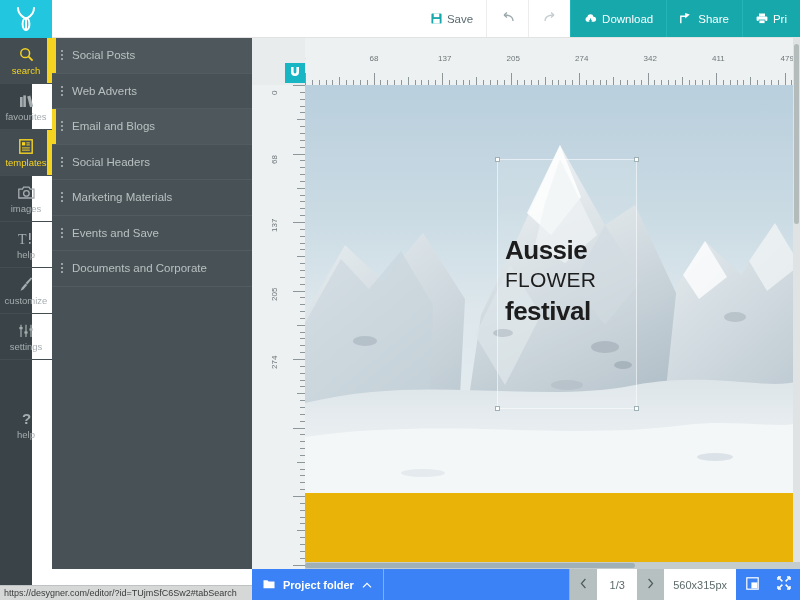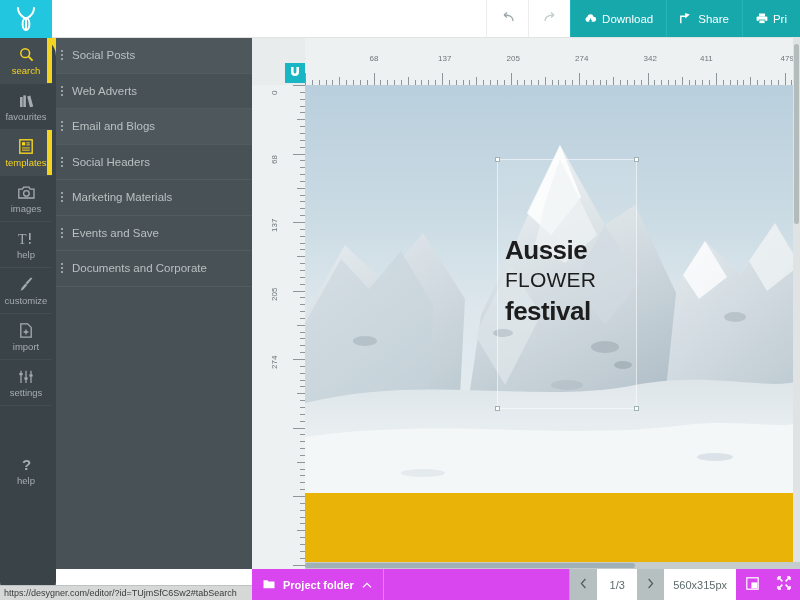--- a/index.html
+++ b/index.html
@@ -34,22 +34,22 @@
   .tb-btn.teal:first-of-type { border-left: none; }
   .tb-icon { display: inline-flex; align-items: center; }
   .arrow-btn {
     width: 42px; display: flex; align-items: center; justify-content: center;
     color: #9aa7ab; font-size: 15px; cursor: pointer;
   }
   .arrow-sep { border-left: 1px solid #ececec; }
 
   
   .rail {
-    position: absolute; left: 0; top: 38px; width: 56px; height: 562px;
-    background: #3a4448; z-index: 20; border-radius: 18px;
+    position: absolute; left: 0; top: 38px; width: 32px; height: 562px;
+    background: #3a4448; z-index: 20;
   }
   .rail-item {
     position: relative; height: 46px; width: 52px;
     display: flex; flex-direction: column; align-items: center;
     justify-content: center; gap: 2px; cursor: pointer;
     color: #a6adb0; border-bottom: 1px solid #444e52;
   }
   .rail-item .rail-ico { height: 18px; display: flex; align-items: center; }
   .rail-item .rail-lbl { font-size: 9.5px; line-height: 10px; }
   .rail-item.active { color: #f5d321; background: #434d51; }
@@ -133,21 +133,21 @@
     position: absolute; left: 200px; top: 150px; width: 130px;
     color: #1d1d1d; text-align: left;
   }
   .ct1 { font-size: 26px; font-weight: 700; line-height: 30px; letter-spacing: -0.5px; }
   .ct2 { font-size: 21px; font-weight: 400; line-height: 30px; letter-spacing: 0.2px; }
   .ct3 { font-size: 26px; font-weight: 700; line-height: 32px; letter-spacing: -0.5px; }
 
   
   .bottombar {
     position: absolute; left: 252px; top: 569px; width: 548px; height: 31px;
-    background: #d946ef; display: flex; align-items: stretch; z-index: 25;
+    background: #3b82f6; display: flex; align-items: stretch; z-index: 25;
   }
   .pf {
     display: flex; align-items: center; gap: 8px; padding: 0 11px;
     color: #ffffff; font-size: 11px; font-weight: 700;
     border-right: 1px solid #9fadad; cursor: pointer;
   }
   .bb-spacer { flex: 1 1 auto; border-right: 1px solid #9fadad; }
   .pg-arrow {
     width: 27px; display: flex; align-items: center; justify-content: center;
     background: #b6c0c0; color: #4e5c5c; font-size: 13px; cursor: pointer;
@@ -199,20 +199,30 @@
     <div class="logo-box">
       <span>
         <svg width="22" height="26" viewBox="0 0 22 26">
           <path d="M3 2 C3 9, 8 11, 11 13 M19 2 C19 9, 14 11, 11 13 L11 24" stroke="#ffffff" stroke-width="2" fill="none" stroke-linecap="round"></path>
           <ellipse cx="11" cy="18" rx="3.4" ry="6" stroke="#ffffff" stroke-width="2" fill="none"></ellipse>
         </svg>
       </span>
     </div>
     <div class="topbar-spacer"></div>
 
+    <div class="tb-btn plain">
+      <span class="tb-icon">
+        <svg width="11" height="11" viewBox="0 0 12 12">
+          <rect x="0.5" y="0.5" width="11" height="11" rx="1" fill="#16a8ab"></rect>
+          <rect x="3" y="0.5" width="6" height="4" fill="#ffffff"></rect>
+          <rect x="2.5" y="6.5" width="7" height="5" fill="#ffffff"></rect>
+        </svg>
+      </span>
+      <span>Save</span>
+    </div>
 
     <div class="arrow-btn arrow-sep">
       <span>
         <svg width="16" height="12" viewBox="0 0 16 12">
           <path d="M13 9 C13 4, 8 3, 4 3" stroke="#9aa7ab" stroke-width="1.3" fill="none"></path>
           <path d="M4 3 L7 0.6 M4 3 L7 5.6" stroke="#9aa7ab" stroke-width="1.3" fill="none"></path>
         </svg>
       </span>
     </div>
 
@@ -318,29 +328,20 @@
     <div class="rail-item">
       <span class="rail-ico">
         <svg width="15" height="15" viewBox="0 0 15 15">
           <path d="M13.4 1.2 L8.2 7.4 L6.6 6 L11.9 0.6 Z" fill="#a6adb0"></path>
           <path d="M6.4 6.4 L8.2 8.1 L4.3 12.4 L1.6 13.8 L2.8 10.8 Z" fill="#a6adb0"></path>
         </svg>
       </span>
       <span class="rail-lbl">customize</span>
     </div>
 
-    <div class="rail-item">
-      <span class="rail-ico">
-        <svg width="12" height="15" viewBox="0 0 12 15">
-          <path d="M0.8 0.8 H7.6 L11.2 4.4 V14.2 H0.8 Z" stroke="#a6adb0" stroke-width="1.3" fill="none"></path>
-          <path d="M6 6.4 V11.4 M3.6 9 H8.4" stroke="#a6adb0" stroke-width="1.3"></path>
-        </svg>
-      </span>
-      <span class="rail-lbl">import</span>
-    </div>
 
     <div class="rail-item">
       <span class="rail-ico">
         <svg width="16" height="14" viewBox="0 0 16 14">
           <path d="M3 0.8 V13 M8 0.8 V13 M13 0.8 V13" stroke="#a6adb0" stroke-width="1.2"></path>
           <rect x="1.4" y="3" width="3.2" height="2.2" fill="#a6adb0"></rect>
           <rect x="6.4" y="7.4" width="3.2" height="2.2" fill="#a6adb0"></rect>
           <rect x="11.4" y="4.4" width="3.2" height="2.2" fill="#a6adb0"></rect>
         </svg>
       </span>
@@ -501,21 +502,21 @@
         <div class="tick" style="left: 472.65px; width: 1px; height: 5px; bottom: 0px;"></div>
         <div class="tick" style="left: 479.5px; width: 1px; height: 12px; bottom: 0px;"></div>
         <div class="tick" style="left: 486.35px; width: 1px; height: 5px; bottom: 0px;"></div>
         <div class="tick" style="left: 493.2px; width: 1px; height: 5px; bottom: 0px;"></div>
         <div class="rlabel" style="left: -4px; top: 16px;">0</div>
         <div class="rlabel" style="left: 64.5px; top: 16px;">68</div>
         <div class="rlabel" style="left: 133px; top: 16px;">137</div>
         <div class="rlabel" style="left: 201.5px; top: 16px;">205</div>
         <div class="rlabel" style="left: 270px; top: 16px;">274</div>
         <div class="rlabel" style="left: 338.5px; top: 16px;">342</div>
-        <div class="rlabel" style="left: 395px; top: 16px;">411</div>
+        <div class="rlabel" style="left: 407px; top: 16px;">411</div>
         <div class="rlabel" style="left: 475.5px; top: 16px;">479</div>
       </div>
     <div class="ruler-v" id="rulerV">
         <div class="tick" style="top: 0px; height: 1px; width: 12px; right: 0px;"></div>
         <div class="tick" style="top: 6.85px; height: 1px; width: 5px; right: 0px;"></div>
         <div class="tick" style="top: 13.7px; height: 1px; width: 5px; right: 0px;"></div>
         <div class="tick" style="top: 20.55px; height: 1px; width: 5px; right: 0px;"></div>
         <div class="tick" style="top: 27.4px; height: 1px; width: 5px; right: 0px;"></div>
         <div class="tick" style="top: 34.25px; height: 1px; width: 8px; right: 0px;"></div>
         <div class="tick" style="top: 41.1px; height: 1px; width: 5px; right: 0px;"></div>

